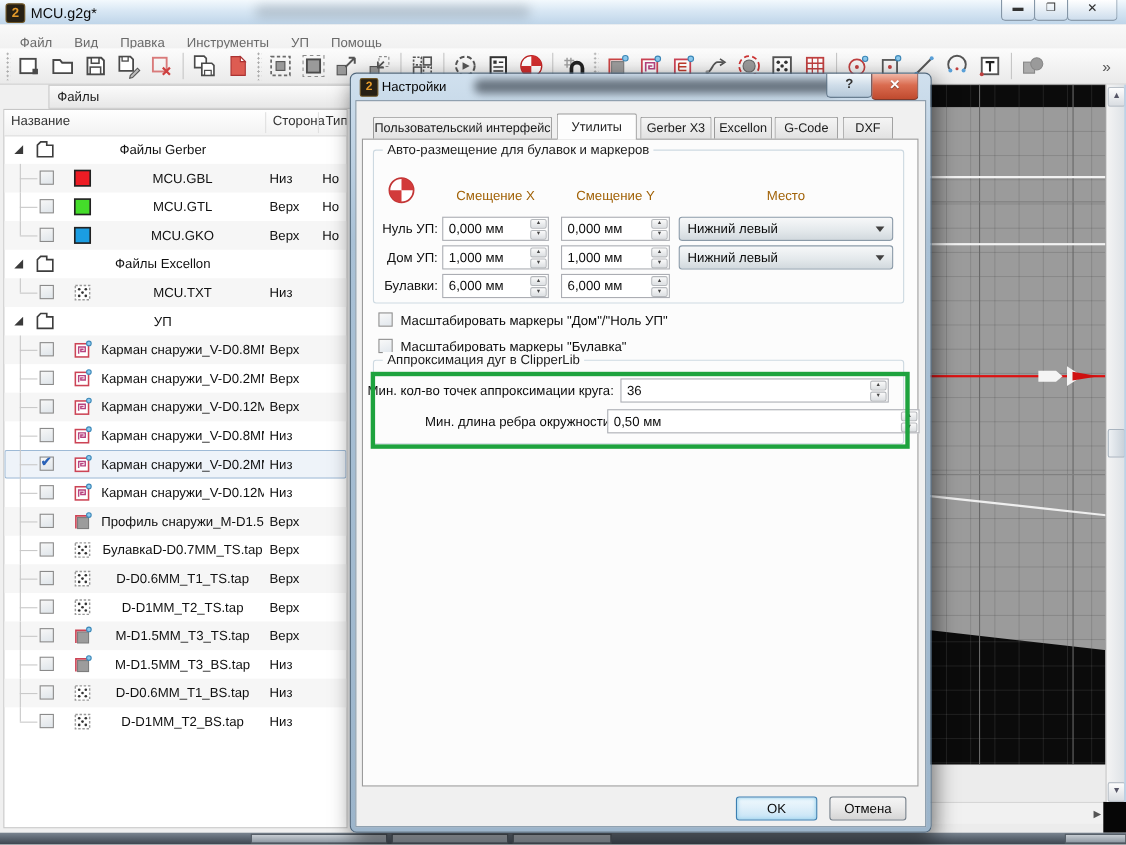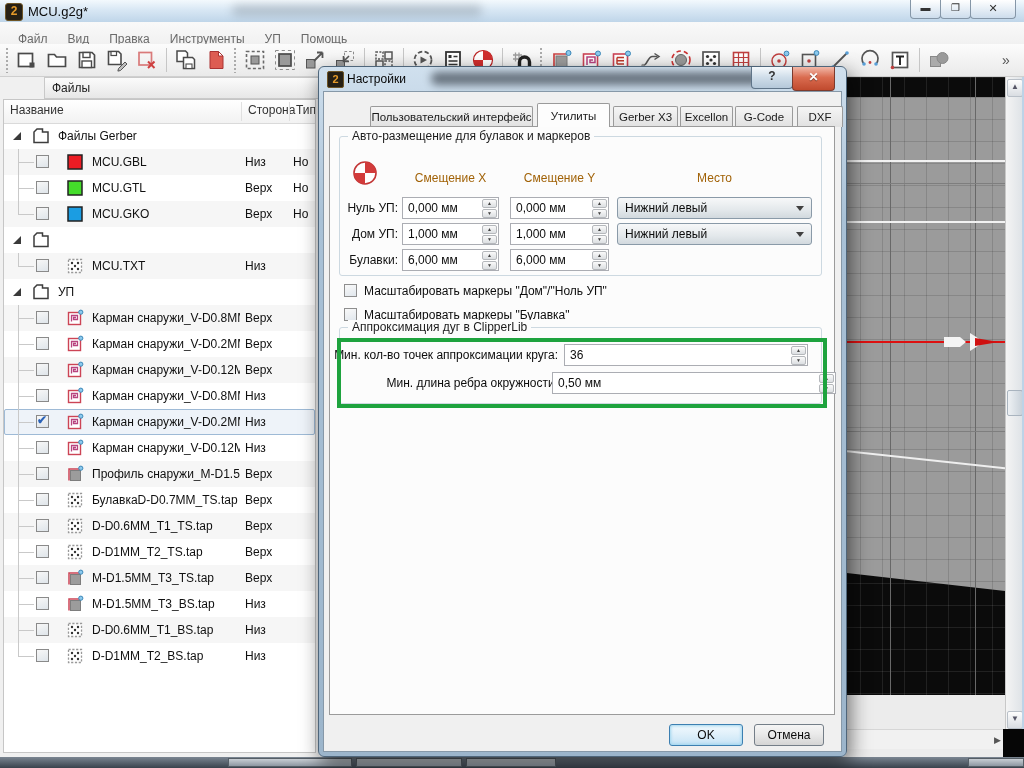--- a/index.html
+++ b/index.html
@@ -49,21 +49,21 @@
     border-width:0 0 8px 8px;border-color:transparent transparent #3a3a3a transparent;}
   .vline{position:absolute;left:14px;top:0;width:1px;height:26px;background:#c9c9c9;}
   .vline.half{height:13px;}
   .hline{position:absolute;left:14px;top:13px;width:16px;height:1px;background:#c9c9c9;}
   .tr-check{position:absolute;left:32px;top:6px;width:13px;height:13px;border:1px solid #8a8a8a;
     background:linear-gradient(160deg,#f7f7f7,#dfe5ea);box-sizing:border-box;}
   .tr-check .mark{position:absolute;left:0;top:-3px;font-size:12px;color:#2a62b8;font-weight:bold;}
   .tr-icon{position:absolute;left:62px;top:4px;width:18px;height:18px;}
   .tr-icon.folder{left:28px;}
   .tr-label{position:absolute;left:88px;top:0;line-height:26px;font-size:12px;color:#101010;
-    white-space:nowrap;overflow:hidden;width:148px;}
+    white-space:nowrap;overflow:hidden;width:148px;text-align:center;}
   .tr-label.folder{left:54px;width:180px;}
   .tr-side{position:absolute;left:241px;top:0;line-height:26px;font-size:12px;color:#101010;}
   .tr-type{position:absolute;left:289px;top:0;line-height:26px;font-size:12px;color:#101010;white-space:nowrap;}
   
   .viewport{position:absolute;left:838px;top:77px;width:186px;height:680px;background:#ececec;}
   .canvas{position:absolute;left:0;top:0;width:167px;height:618px;background-color:#0b0b0b;
     background-image:linear-gradient(rgba(255,255,255,.09) 1px,transparent 1px),
       linear-gradient(90deg,rgba(255,255,255,.09) 1px,transparent 1px);
     background-size:22px 22px;overflow:hidden;}
   .board{position:absolute;left:0;top:20px;width:167px;height:494px;background-color:#9b9b9b;
@@ -109,21 +109,21 @@
     text-align:center;font-size:12px;font-weight:bold;color:#333;line-height:19px;z-index:3;}
   .dlg-close{position:absolute;left:473px;top:0;width:41px;height:23px;border:1px solid #7c3a2d;border-top:none;
     border-radius:0 0 4px 4px;background:linear-gradient(#f1b8a8,#da6c50 45%,#c04a2e);
     color:#fff;text-align:center;font-weight:bold;font-size:12px;line-height:20px;
     text-shadow:0 1px 1px rgba(0,0,0,.45);z-index:3;}
   .dlg-body{position:absolute;left:4px;top:24px;width:519px;height:661px;background:#f0f0f0;
     border:1px solid #8698a8;box-sizing:border-box;}
   .tab{position:absolute;top:39px;height:21px;background:linear-gradient(#f5f5f5,#e1e1e1);
     border:1px solid #9a9a9a;border-bottom:none;border-radius:2px 2px 0 0;font-size:11.5px;
     text-align:center;line-height:20px;color:#1a1a1a;box-sizing:border-box;z-index:2;
-    white-space:nowrap;overflow:hidden;margin-left:31px;}
+    white-space:nowrap;overflow:hidden;}
   .tab.active{top:36px;height:24px;background:#fdfdfd;line-height:24px;z-index:4;}
   .tab-page{position:absolute;left:10px;top:59px;width:506px;height:589px;background:#fcfcfc;
     border:1px solid #9b9b9b;box-sizing:border-box;z-index:3;}
   .groupbox{position:absolute;border:1px solid #cdd9e1;border-radius:3px;}
   .gb-title{position:absolute;top:-8px;left:8px;background:#fcfcfc;padding:0 4px;font-size:12px;color:#1c1c1c;white-space:nowrap;}
   .g1-head{position:absolute;font-size:12px;color:#a16207;text-align:center;}
   .g1-label{position:absolute;font-size:12px;color:#111;text-align:right;line-height:22px;}
   .spin{position:absolute;height:22px;background:#fff;border:1px solid #abadb3;box-sizing:border-box;}
   .spin .val{position:absolute;left:5px;top:3px;font-size:12px;color:#0c0c0c;white-space:nowrap;}
   .spin-btns{position:absolute;right:1px;top:1px;width:15px;height:18px;display:flex;flex-direction:column;}
@@ -431,20 +431,21 @@
             </svg></span>
           <span class="tr-label">MCU.GKO</span>
           <span class="tr-side">Верх</span>
           <span class="tr-type">Но</span>
         </div>
         <div class="tree-row" style="top:127px">
           <span class="tr-exp"></span>
           <span class="tr-icon folder"><svg width="18" height="18" viewBox="0 0 18 18">
               <path d="M2 15.5 V5 l3-3 h5.5 v3 H16 v10.5 z" fill="#fff" stroke="#3d3d3d" stroke-width="1.5"></path>
             </svg></span>
+          <span class="tr-label folder">Файлы Excellon</span>
         </div>
         <div class="tree-row shaded" style="top:153px">
           <span class="vline half"></span>
           <span class="hline"></span>
           <span class="tr-check"></span>
           <span class="tr-icon"><svg width="18" height="18" viewBox="0 0 18 18">
               <rect x="2.5" y="2.5" width="13" height="13" fill="#fff" stroke="#999" stroke-width="1.3" stroke-dasharray="2.2 1.6"></rect>
               <circle cx="6" cy="6" r="1.2" fill="#333"></circle>
               <circle cx="12" cy="6" r="1.2" fill="#333"></circle>
               <circle cx="9" cy="9" r="1.2" fill="#333"></circle>

